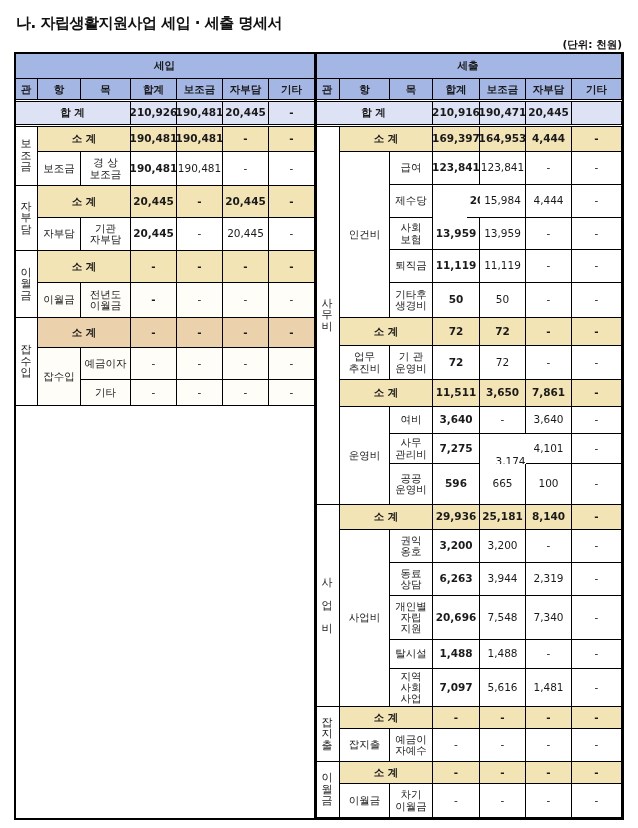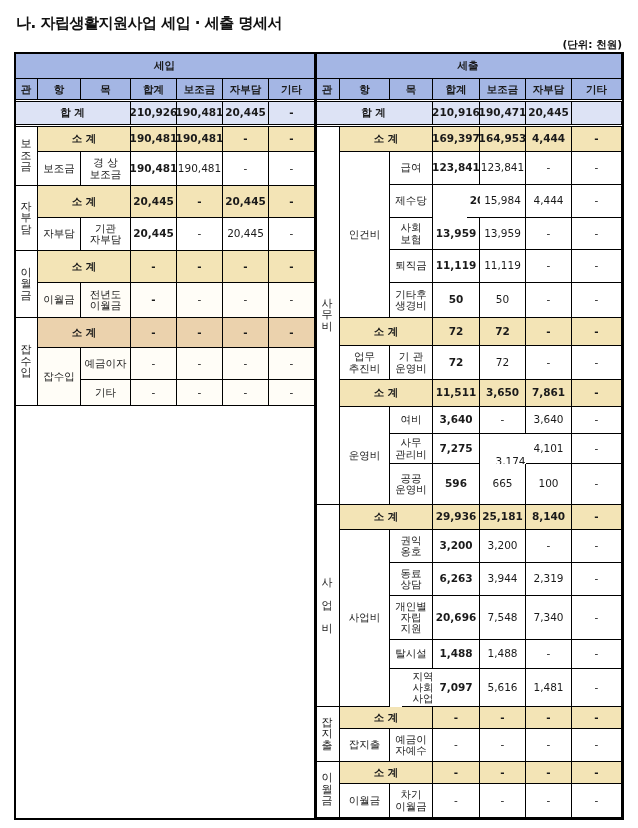--- a/index.html
+++ b/index.html
@@ -218,21 +218,21 @@
 지원</div>
     <div class="c wh b" style="left: 433px; top: 596px; width: 47px; height: 44px;">20,696</div>
     <div class="c wh" style="left: 480px; top: 596px; width: 46px; height: 44px;">7,548</div>
     <div class="c wh" style="left: 526px; top: 596px; width: 46px; height: 44px;">7,340</div>
     <div class="c wh" style="left: 572px; top: 596px; width: 50px; height: 44px;">-</div>
     <div class="c wh" style="left: 390px; top: 640px; width: 43px; height: 29px;">탈시설</div>
     <div class="c wh b" style="left: 433px; top: 640px; width: 47px; height: 29px;">1,488</div>
     <div class="c wh" style="left: 480px; top: 640px; width: 46px; height: 29px;">1,488</div>
     <div class="c wh" style="left: 526px; top: 640px; width: 46px; height: 29px;">-</div>
     <div class="c wh" style="left: 572px; top: 640px; width: 50px; height: 29px;">-</div>
-    <div class="c wh" style="left: 402px; top: 669px; width: 43px; height: 38px;">지역
+    <div class="c wh" style="left: 390px; top: 669px; width: 43px; height: 38px;">지역
 사회
 사업</div>
     <div class="c wh b" style="left: 433px; top: 669px; width: 47px; height: 38px;">7,097</div>
     <div class="c wh" style="left: 480px; top: 669px; width: 46px; height: 38px;">5,616</div>
     <div class="c wh" style="left: 526px; top: 669px; width: 46px; height: 38px;">1,481</div>
     <div class="c wh" style="left: 572px; top: 669px; width: 50px; height: 38px;">-</div>
     <div class="c wh vert" style="left: 315px; top: 707px; width: 25px; height: 55px;">잡
 지
 출</div>
     <div class="c sub" style="left: 340px; top: 707px; width: 93px; height: 22px;">소 계</div>

